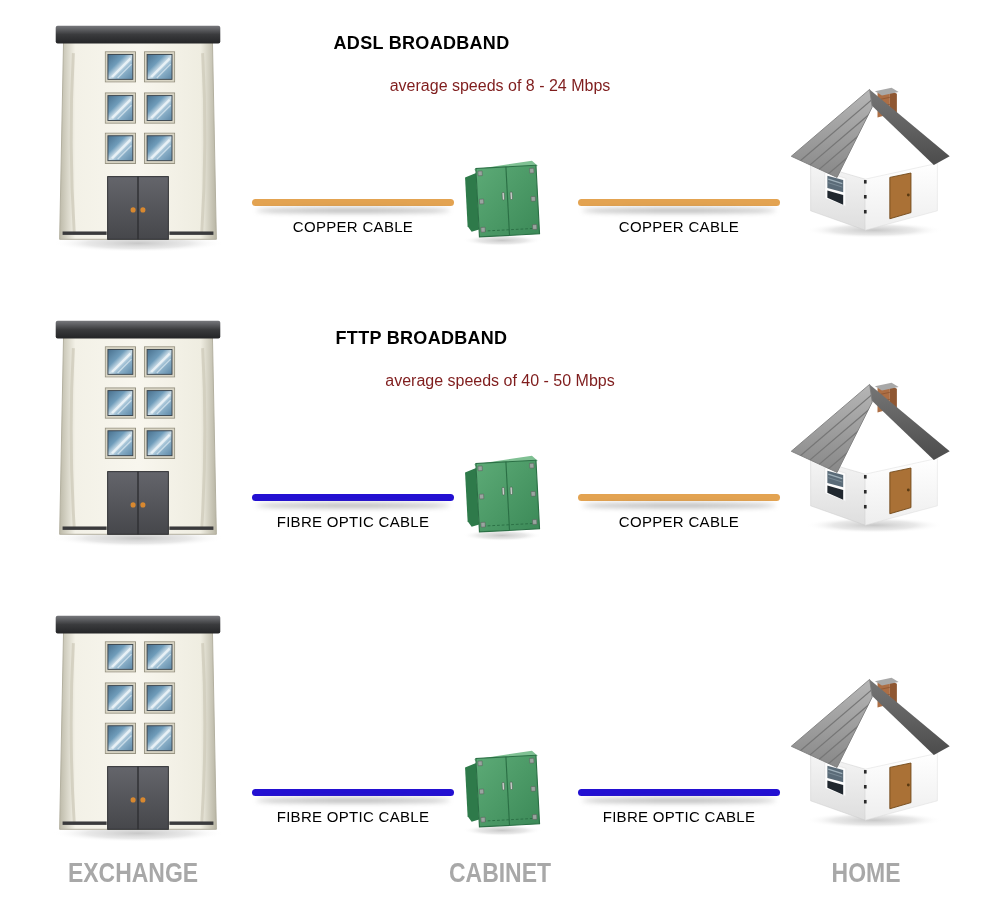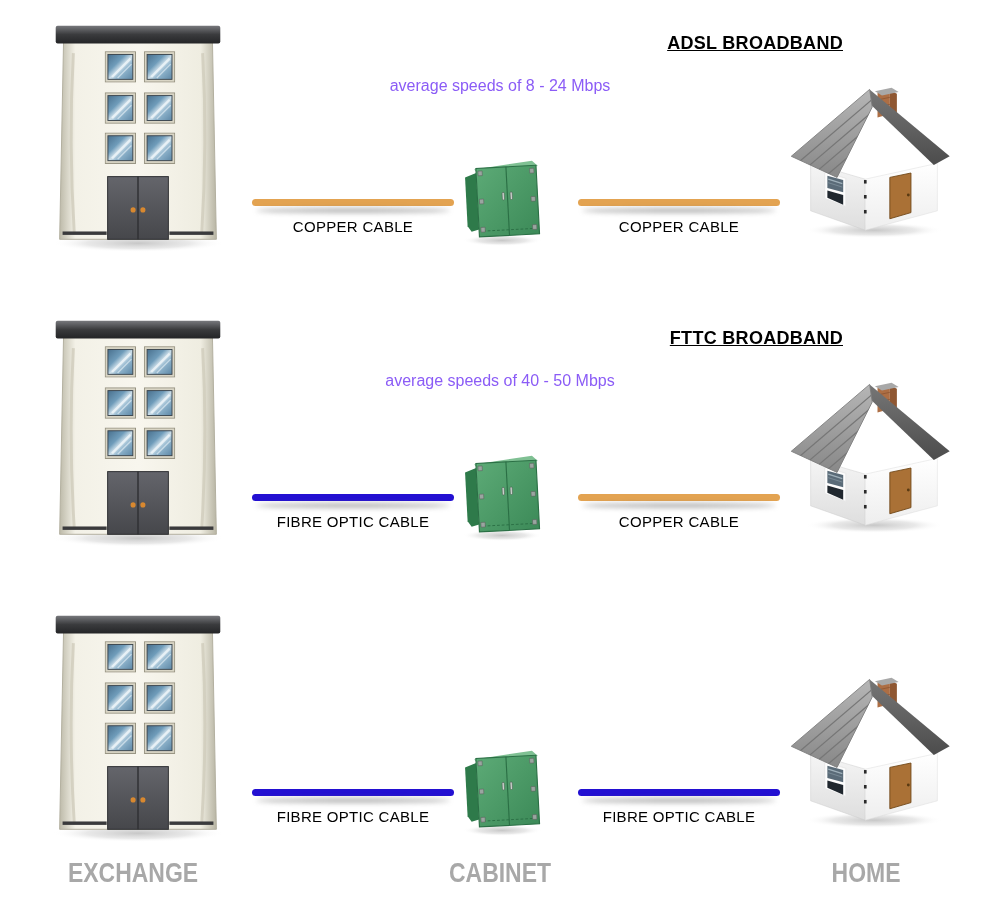--- a/index.html
+++ b/index.html
@@ -1,23 +1,23 @@
 <!DOCTYPE html>
 <html><head>
 <meta charset="utf-8">
 <style>
   html,body{margin:0;padding:0;background:#fff;}
   body{width:1000px;height:900px;font-family:"Liberation Sans",sans-serif;position:relative;overflow:hidden;}
   .stage{position:relative;width:1000px;height:900px;background:#fff;}
   .row{position:absolute;left:0;width:1000px;height:295px;}
   .row.r0{top:0;} .row.r1{top:295px;} .row.r2{top:590px;}
-  .row-title{position:absolute;left:0;top:33px;width:843px;text-align:right;
-    font-size:18px;font-weight:bold;color:#000;letter-spacing:.3px;text-decoration:underline;}
+  .row-title{position:absolute;left:0;top:33px;width:843px;text-align:center;
+    font-size:18px;font-weight:bold;color:#000;letter-spacing:.3px;}
   .row-sub{position:absolute;left:0;top:77px;width:1000px;text-align:center;
-    font-size:16px;color:#8b5cf6;}
+    font-size:16px;color:#7f1d1d;}
   .building-box{position:absolute;left:46px;top:14px;width:184px;height:240px;}
   .house-box{position:absolute;left:786px;top:70px;width:176px;height:184px;}
   .cabinet-box{position:absolute;left:455px;top:150px;width:94px;height:100px;}
   .cable-wrap{position:absolute;top:199px;height:42px;}
   .cable-wrap.left{left:252px;width:202px;}
   .cable-wrap.right{left:578px;width:202px;}
   .cable{position:relative;height:7px;border-radius:4px;}
   .cable.copper{background:#e3a351;}
   .cable.fibre{background:#2310d2;}
   .cable::after{content:"";position:absolute;left:4px;right:4px;top:9px;height:5px;
@@ -191,21 +191,21 @@
       <div class="cable-label">COPPER CABLE</div>
     </div>
     <div class="house-box">
       <svg class="icon" viewBox="0 0 200 185">
           <use href="#sym-house"></use>
         </svg>
     </div>
   </section>
 
   <section class="row r1">
-    <div class="row-title">FTTC BROADBAND</div>
+    <div class="row-title">FTTP BROADBAND</div>
     <div class="row-sub">average speeds of 40 - 50 Mbps</div>
     <div class="building-box">
       <svg class="icon" viewBox="0 0 180 245">
           <use href="#sym-building"></use>
         </svg>
     </div>
     <div class="cable-wrap left">
       <div class="cable fibre"></div>
       <div class="cable-label">FIBRE OPTIC CABLE</div>
     </div>

